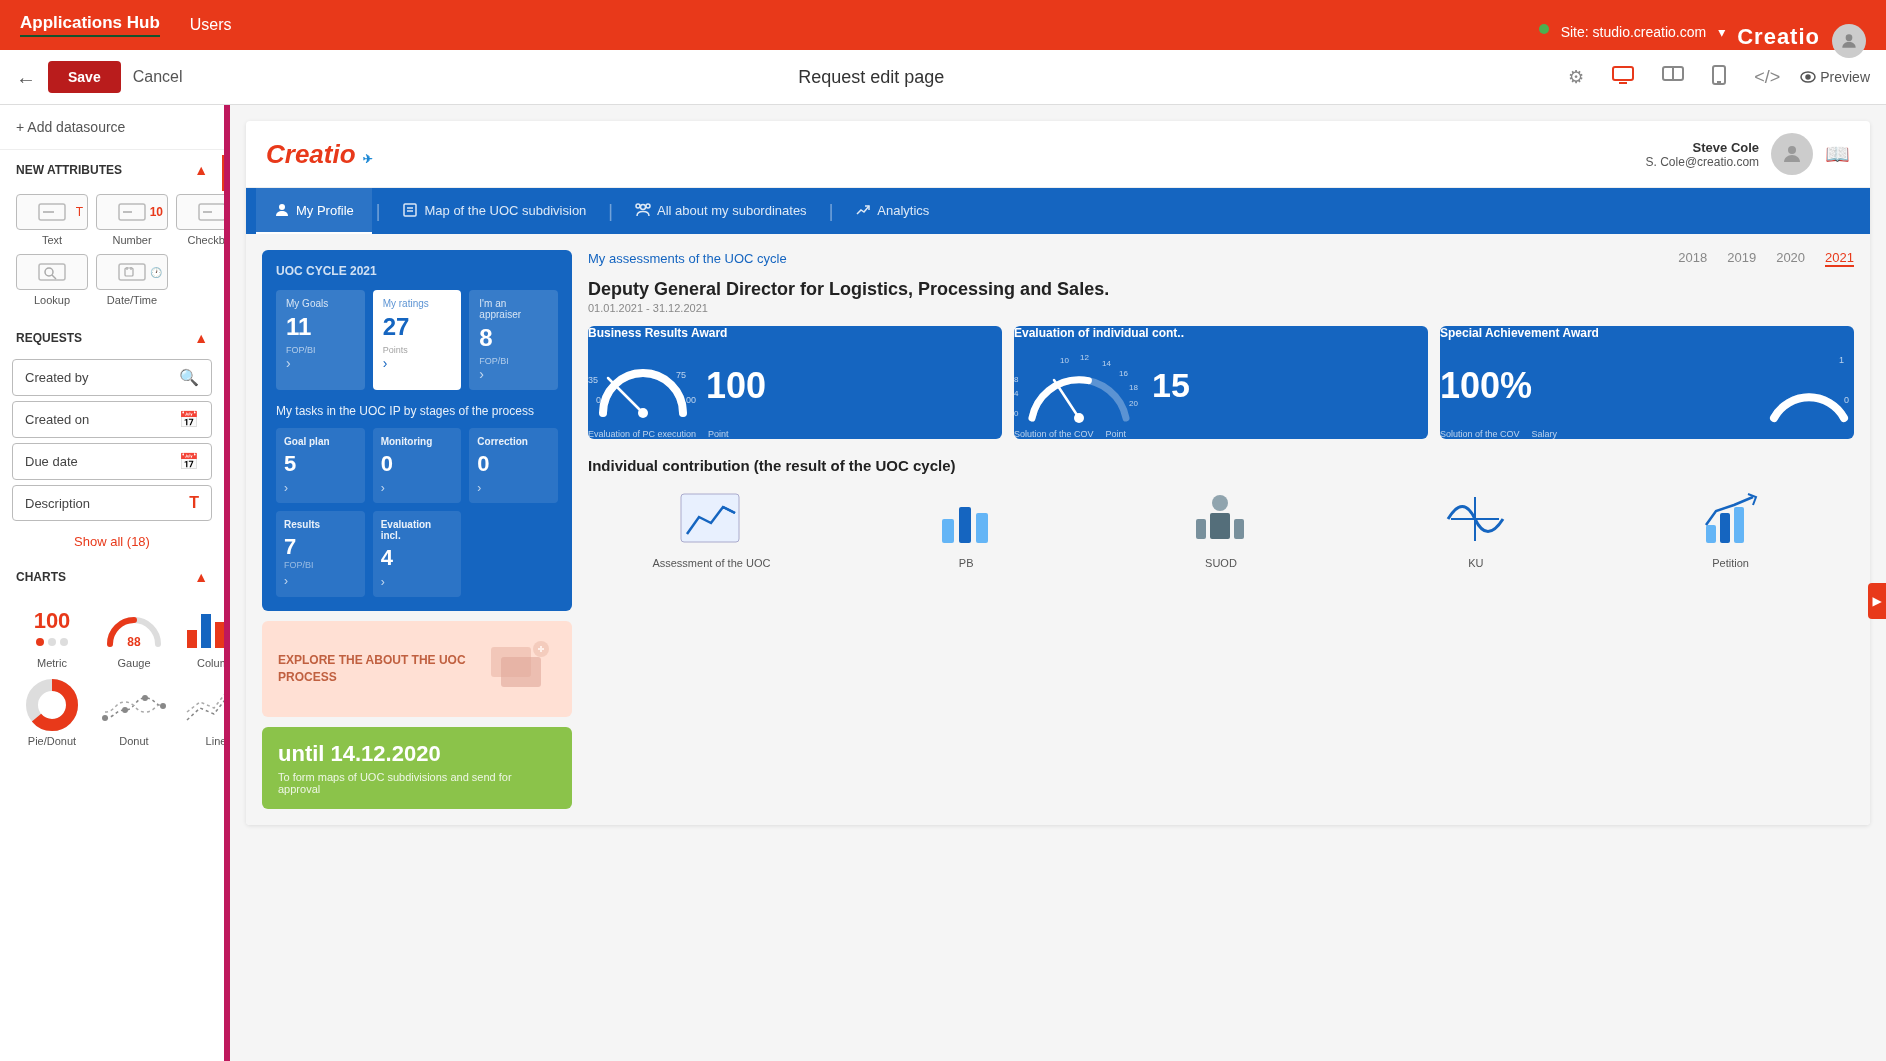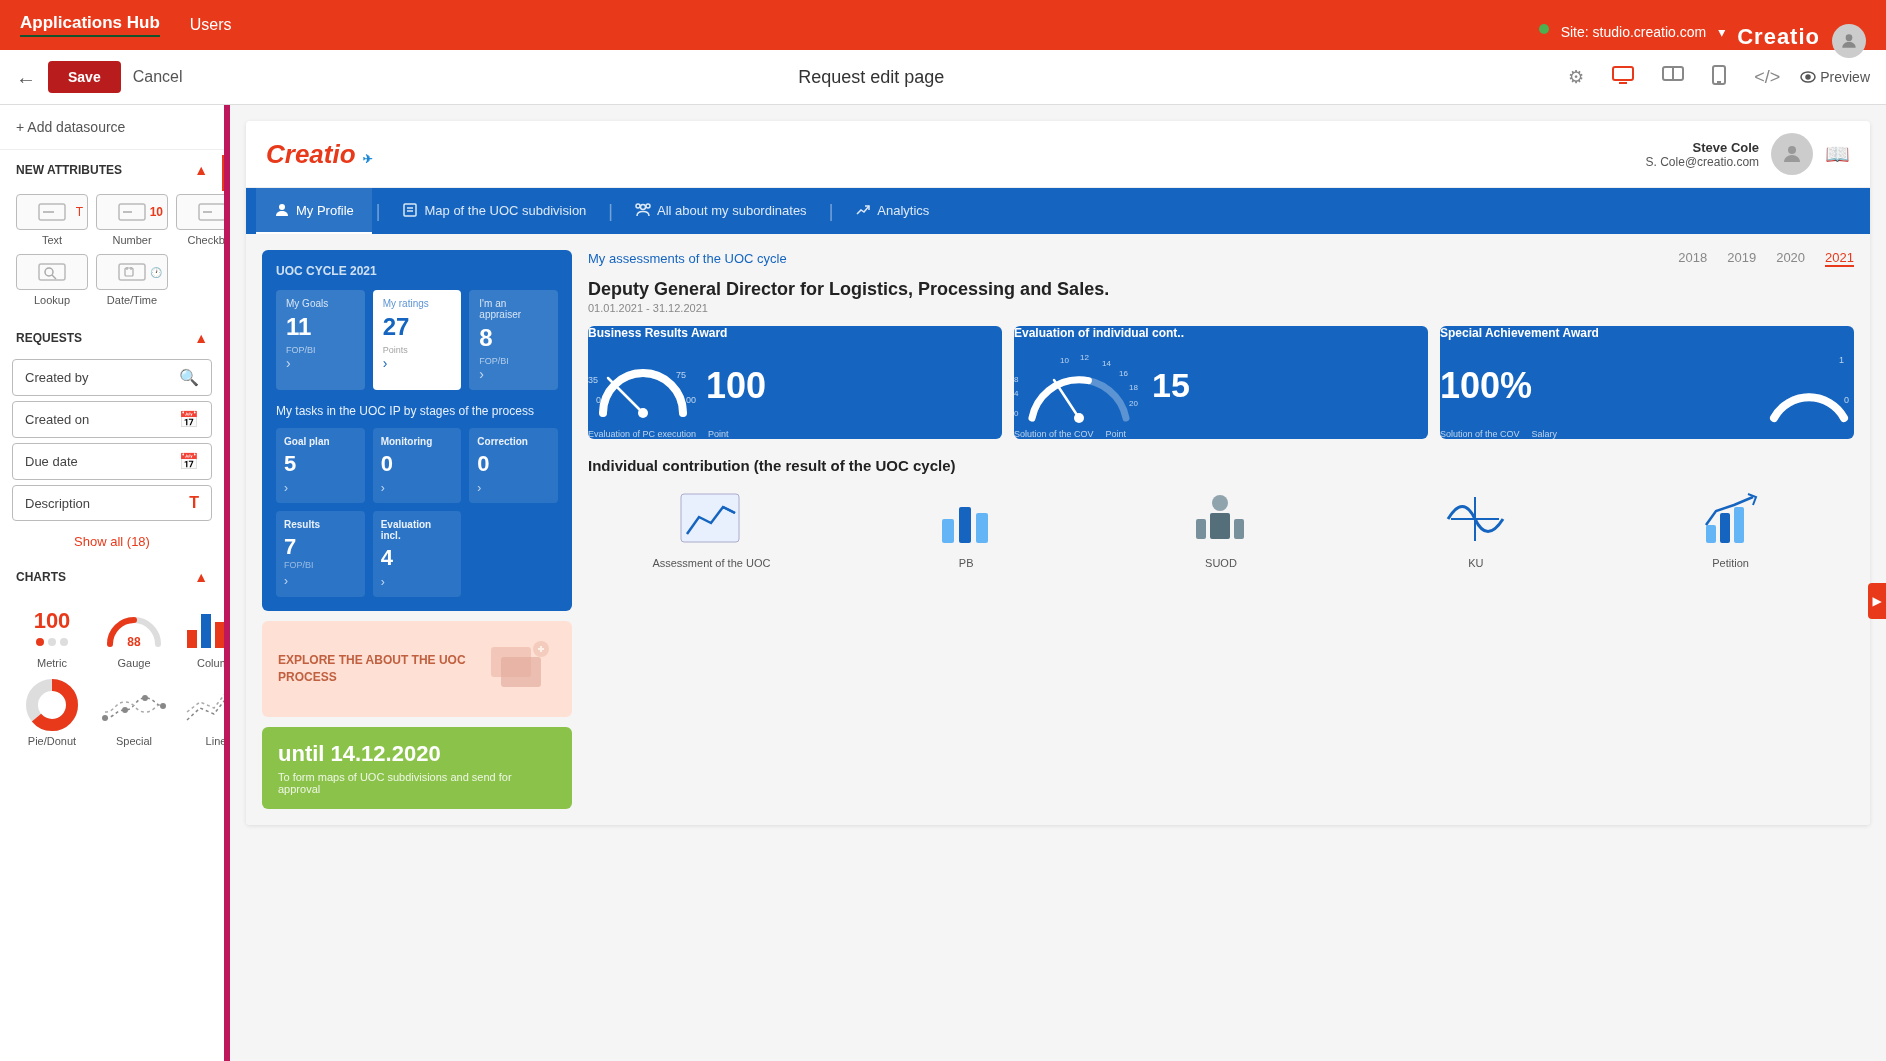--- a/index.html
+++ b/index.html
@@ -783,21 +783,21 @@
         <div class="chart-box">
           <svg width="68" height="46" viewBox="0 0 68 46">
             <path d="M5 36 C15 36 15 28 25 28 C35 28 35 16 45 16 C55 16 55 24 63 24" fill="none" stroke="#888" stroke-width="1.5" stroke-dasharray="3 3"></path>
             <path d="M5 30 C15 30 15 20 25 20 C35 20 35 30 45 30 C55 30 55 22 63 22" fill="none" stroke="#aaa" stroke-width="1.5" stroke-dasharray="3 3"></path>
             <circle cx="5" cy="36" r="3" fill="#888"></circle>
             <circle cx="25" cy="28" r="3" fill="#888"></circle>
             <circle cx="45" cy="16" r="3" fill="#888"></circle>
             <circle cx="63" cy="24" r="3" fill="#888"></circle>
           </svg>
         </div>
-        <span class="chart-label">Special</span>
+        <span class="chart-label">Donut</span>
       </div>
 
       <div class="chart-item">
         <div class="chart-box">
           <svg width="68" height="46" viewBox="0 0 68 46">
             <path d="M5 38 L18 26 L32 32 L46 14 L60 20" fill="none" stroke="#888" stroke-width="1.5" stroke-dasharray="3 3"></path>
             <path d="M5 30 L18 20 L32 26 L46 8 L60 14" fill="none" stroke="#aaa" stroke-width="1.5" stroke-dasharray="3 3"></path>
           </svg>
         </div>
         <span class="chart-label">Line</span>

